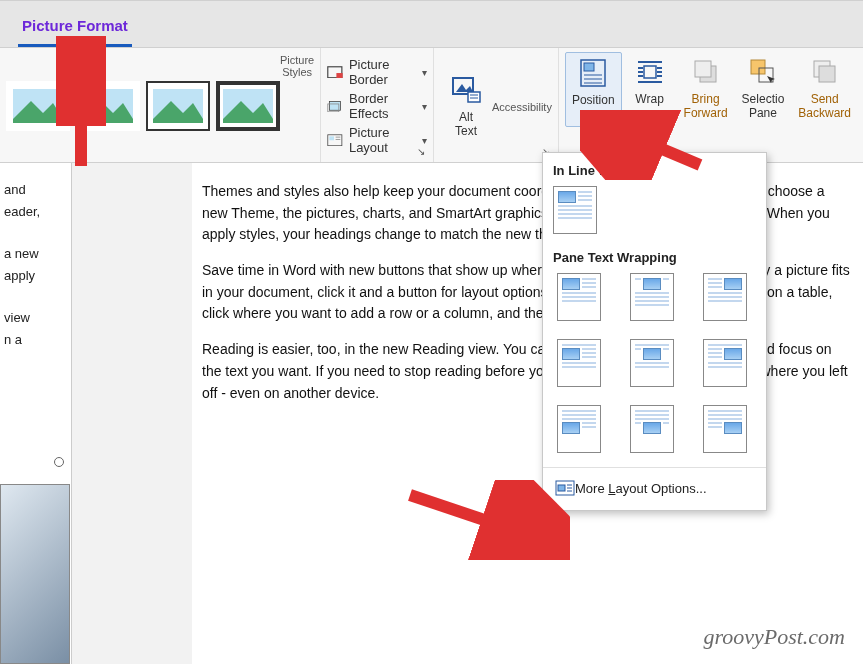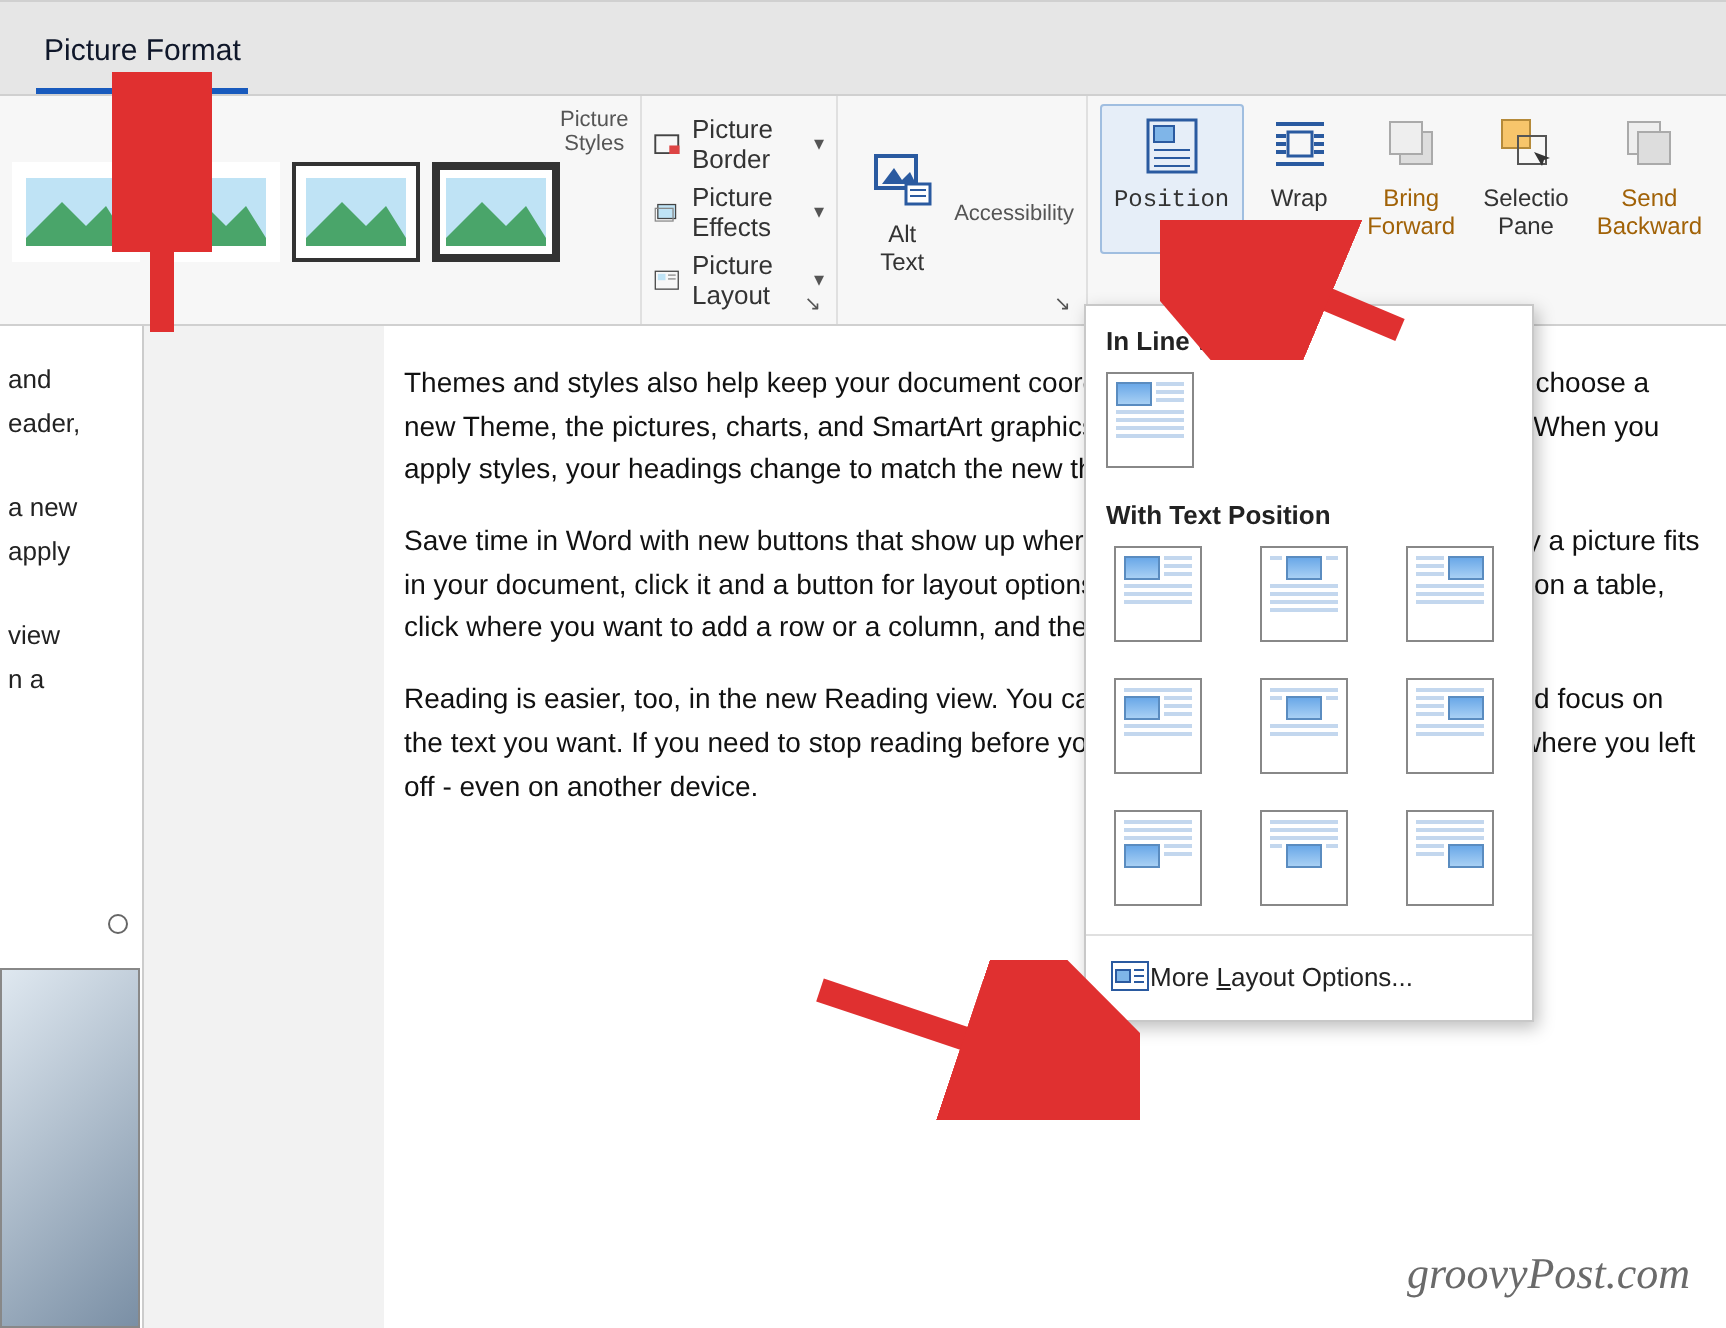--- a/index.html
+++ b/index.html
@@ -18,24 +18,24 @@
       background: #e6e6e6;
       height: 48px;
       border-top: 1px solid #d0d0d0;
       border-bottom: 1px solid #d0d0d0;
       display: flex;
       align-items: flex-end;
       padding-left: 18px;
     }
     .tab {
       font-size: 15px;
-      color: #0f172a;
+      color: #6d28d9;
       padding: 10px 4px 10px 4px;
       border-bottom: 3px solid #185abd;
-      font-weight: 400;
+      font-weight: 700;
     }
     
     .ribbon {
       background: #f7f7f7;
       border-bottom: 1px solid #d0d0d0;
       height: 115px;
       display: flex;
       align-items: stretch;
     }
     .ribbon-group {
@@ -122,21 +122,20 @@
     .big-btn .big-label {
       font-size: 12px;
       line-height: 1.2;
       color: #333;
     }
     .big-btn.disabled .big-label { color: #a16207; }
     .big-btn.pressed {
       background: #e6eef8;
       border: 1px solid #a0bee0;
       border-radius: 2px;
-      font-family: Liberation Mono, monospace;
     }
     
     .doc-surface {
       display: flex;
       background: #f97316;
       height: calc(100% - 163px);
     }
     .left-frag {
       width: 72px;
       background: #fff;
@@ -291,21 +290,21 @@
       <span>Picture Border</span>
       <span class="chev">▾</span>
     </div>
     <div class="border-item">
       <span class="border-icon">
         <svg viewBox="0 0 20 16">
             <rect x="3" y="2" width="14" height="11" fill="#bfe3f5" stroke="#444"></rect>
             <rect x="1" y="5" width="14" height="10" fill="none" stroke="#888"></rect>
           </svg>
       </span>
-      <span>Picture Effects</span>
+      <span>Border Effects</span>
       <span class="chev">▾</span>
     </div>
     <div class="border-item">
       <span class="border-icon">
         <svg viewBox="0 0 20 16">
             <rect x="1" y="1" width="18" height="14" fill="none" stroke="#444"></rect>
             <rect x="3" y="3" width="6" height="5" fill="#bfe3f5"></rect>
             <line x1="11" y1="4" x2="17" y2="4" stroke="#888"></line>
             <line x1="11" y1="7" x2="17" y2="7" stroke="#888"></line>
           </svg>
@@ -413,21 +412,21 @@
             <div class="dd-line"></div>
             <div class="dd-line"></div>
           </div>
         </div>
       <div class="dd-line"></div>
         <div class="dd-line"></div>
         <div class="dd-line"></div>
         <div class="dd-line"></div>
     </div>
   </div>
-  <div class="dd-header">With Text Position</div>
+  <div class="dd-header">Pane Text Wrapping</div>
   <div class="dd-grid">
 
     <div class="dd-thumb">
       <div style="display:flex; gap:2px;">
           <div class="dd-pic"></div>
           <div style="flex:1; display:flex; flex-direction:column; gap:2px;">
             <div class="dd-line"></div>
             <div class="dd-line"></div>
             <div class="dd-line"></div>
           </div>

